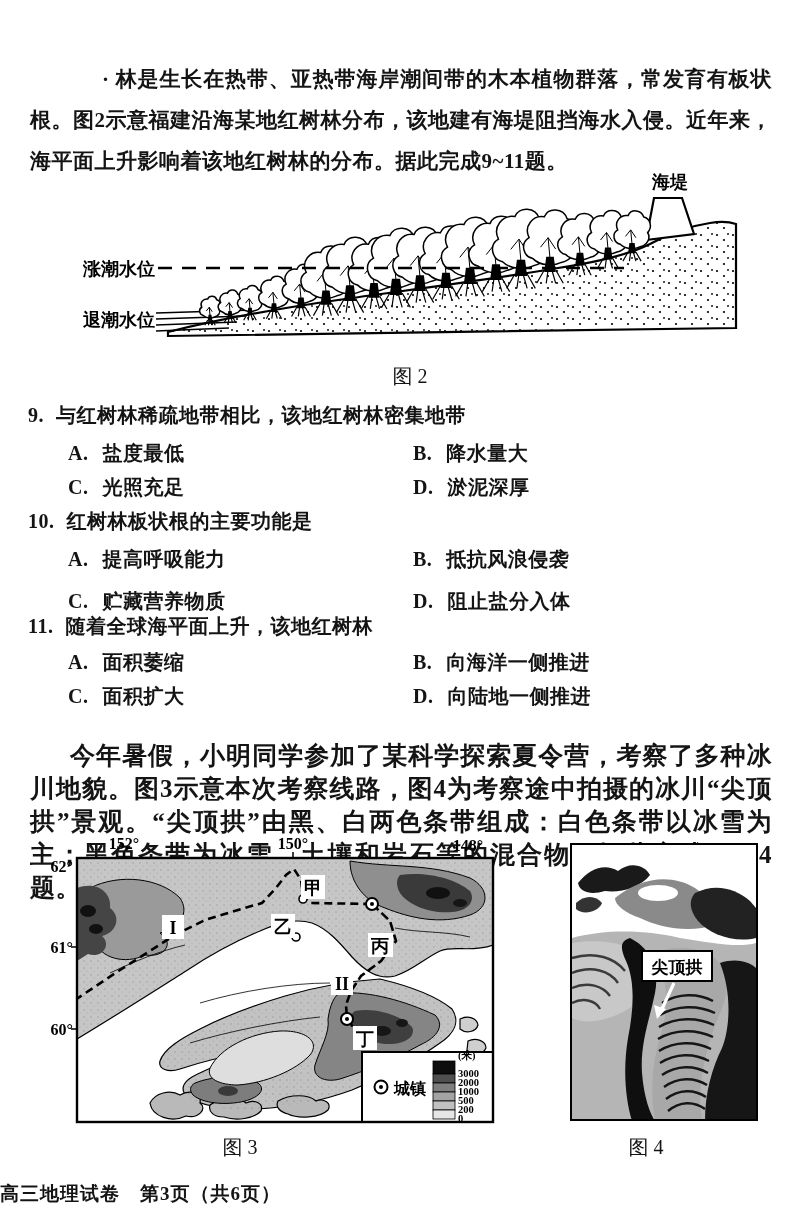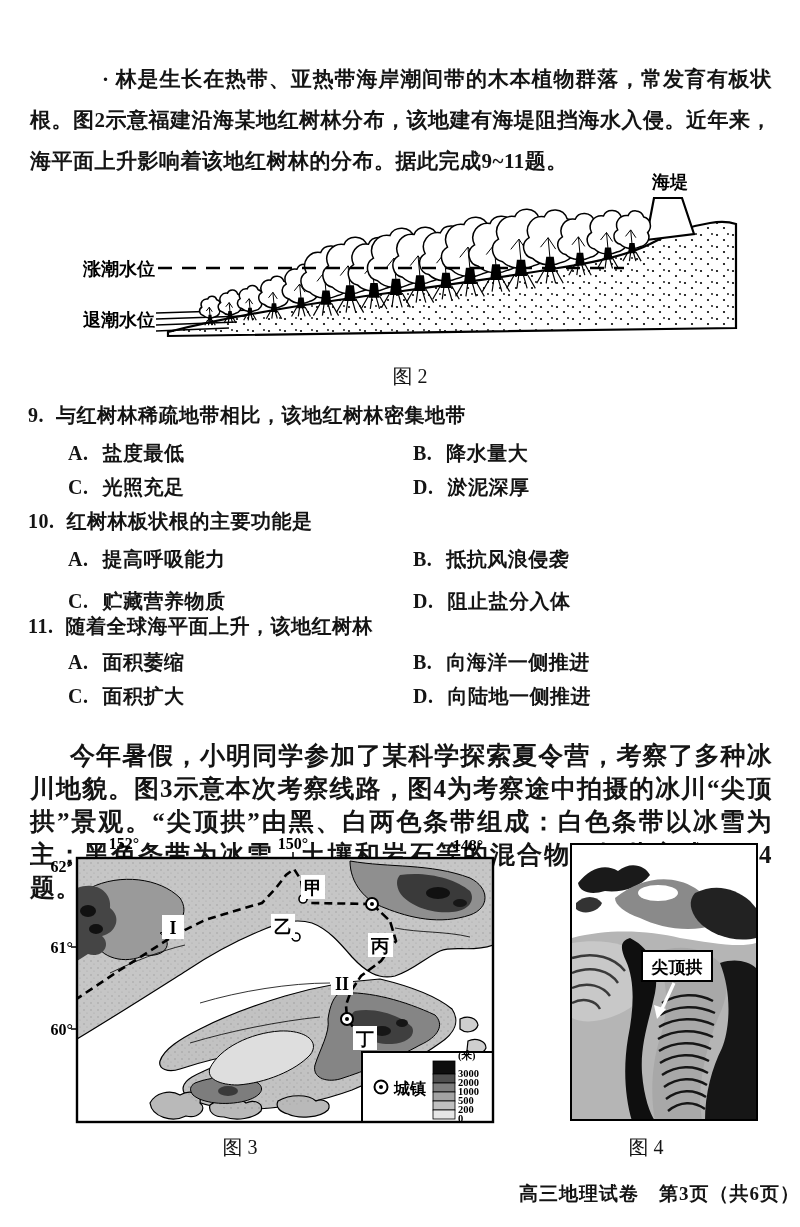--- a/index.html
+++ b/index.html
@@ -15,21 +15,21 @@
   .qnum{margin-right:12px;}
   .optrow{position:absolute;left:0;width:800px;height:30px;font-size:20px;font-weight:bold;letter-spacing:0.5px;}
   .opt{position:absolute;top:0;white-space:nowrap;}
   .o1{left:68px;}
   .o2{left:413px;}
   .okey{margin-right:14px;}
   .figcap{position:absolute;font-size:20px;font-weight:normal;text-align:center;}
   .cap2{left:60px;top:363px;width:700px;}
   .cap3{left:150px;top:1134px;width:180px;}
   .cap4{left:552px;top:1134px;width:188px;}
-  .footer{position:absolute;left:0;top:1181px;width:800px;text-align:right;
+  .footer{position:absolute;left:0;top:1181px;width:800px;text-align:left;
           font-size:19px;font-weight:bold;letter-spacing:1px;}
   svg{position:absolute;}
   #fig2svg{left:58px;top:160px;}
   #fig3svg{left:40px;top:833px;}
   #fig4svg{left:570px;top:843px;}
   text{font-family:"Liberation Serif","DejaVu Serif",serif;}
 </style>
 </head>
 <body>
 

